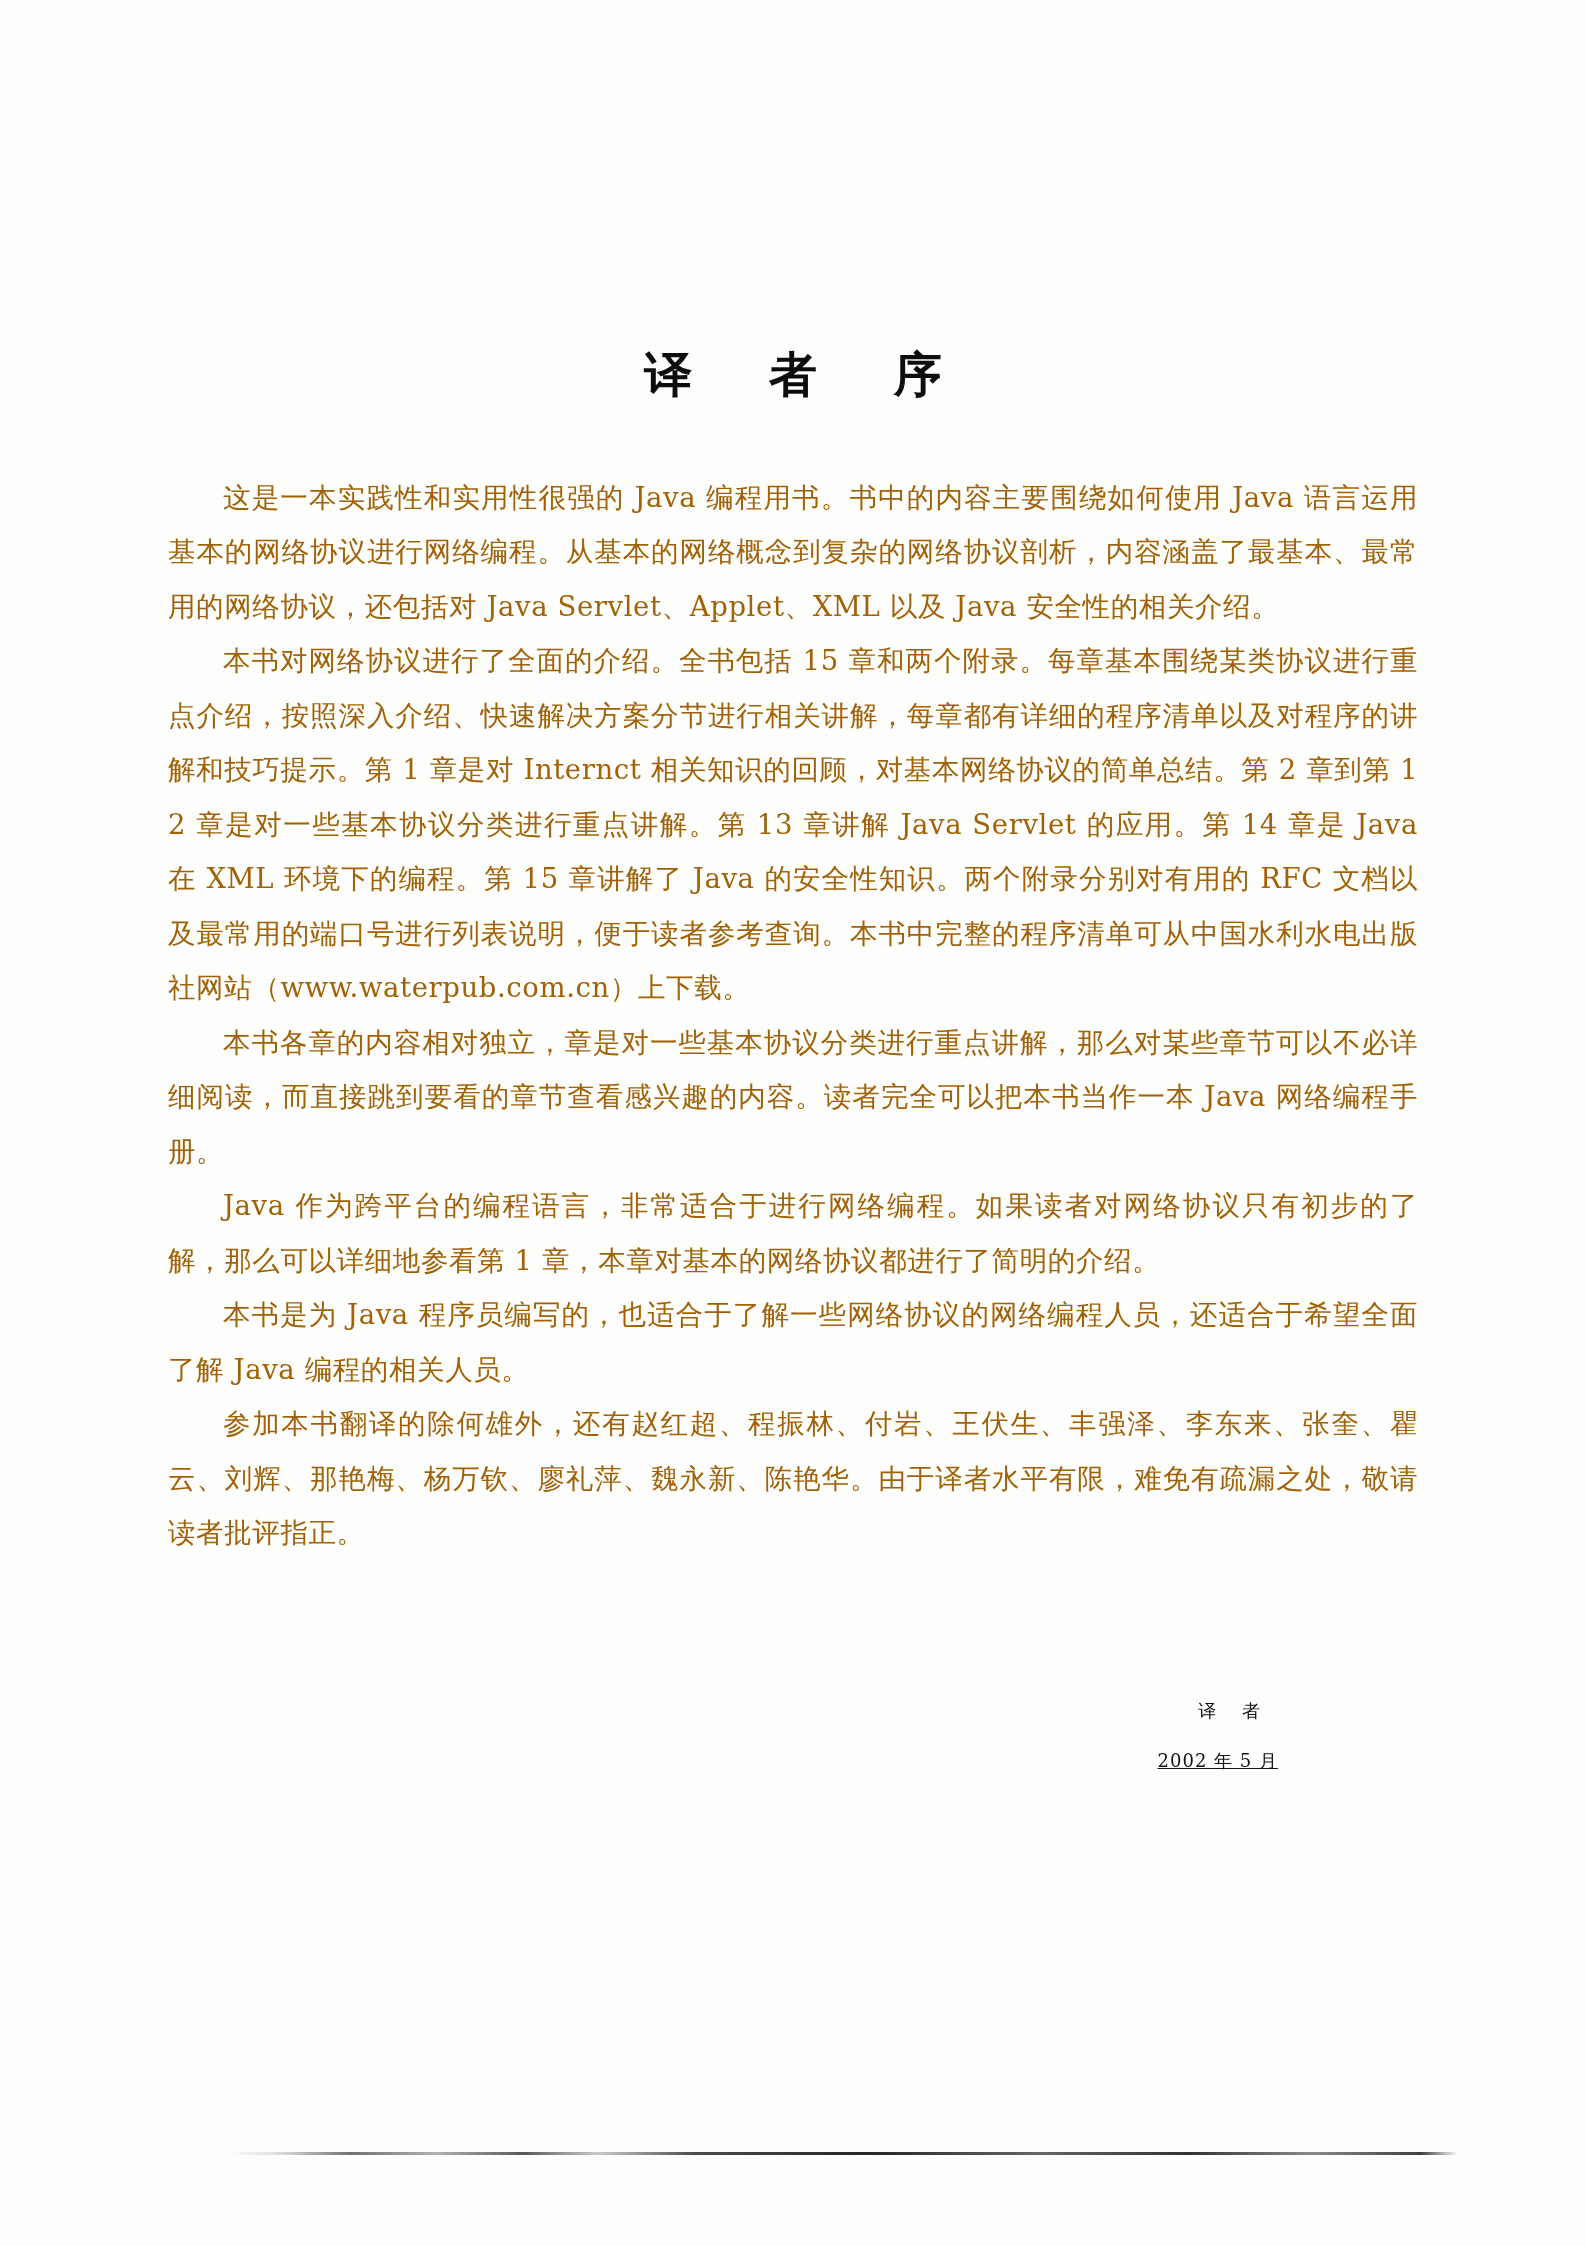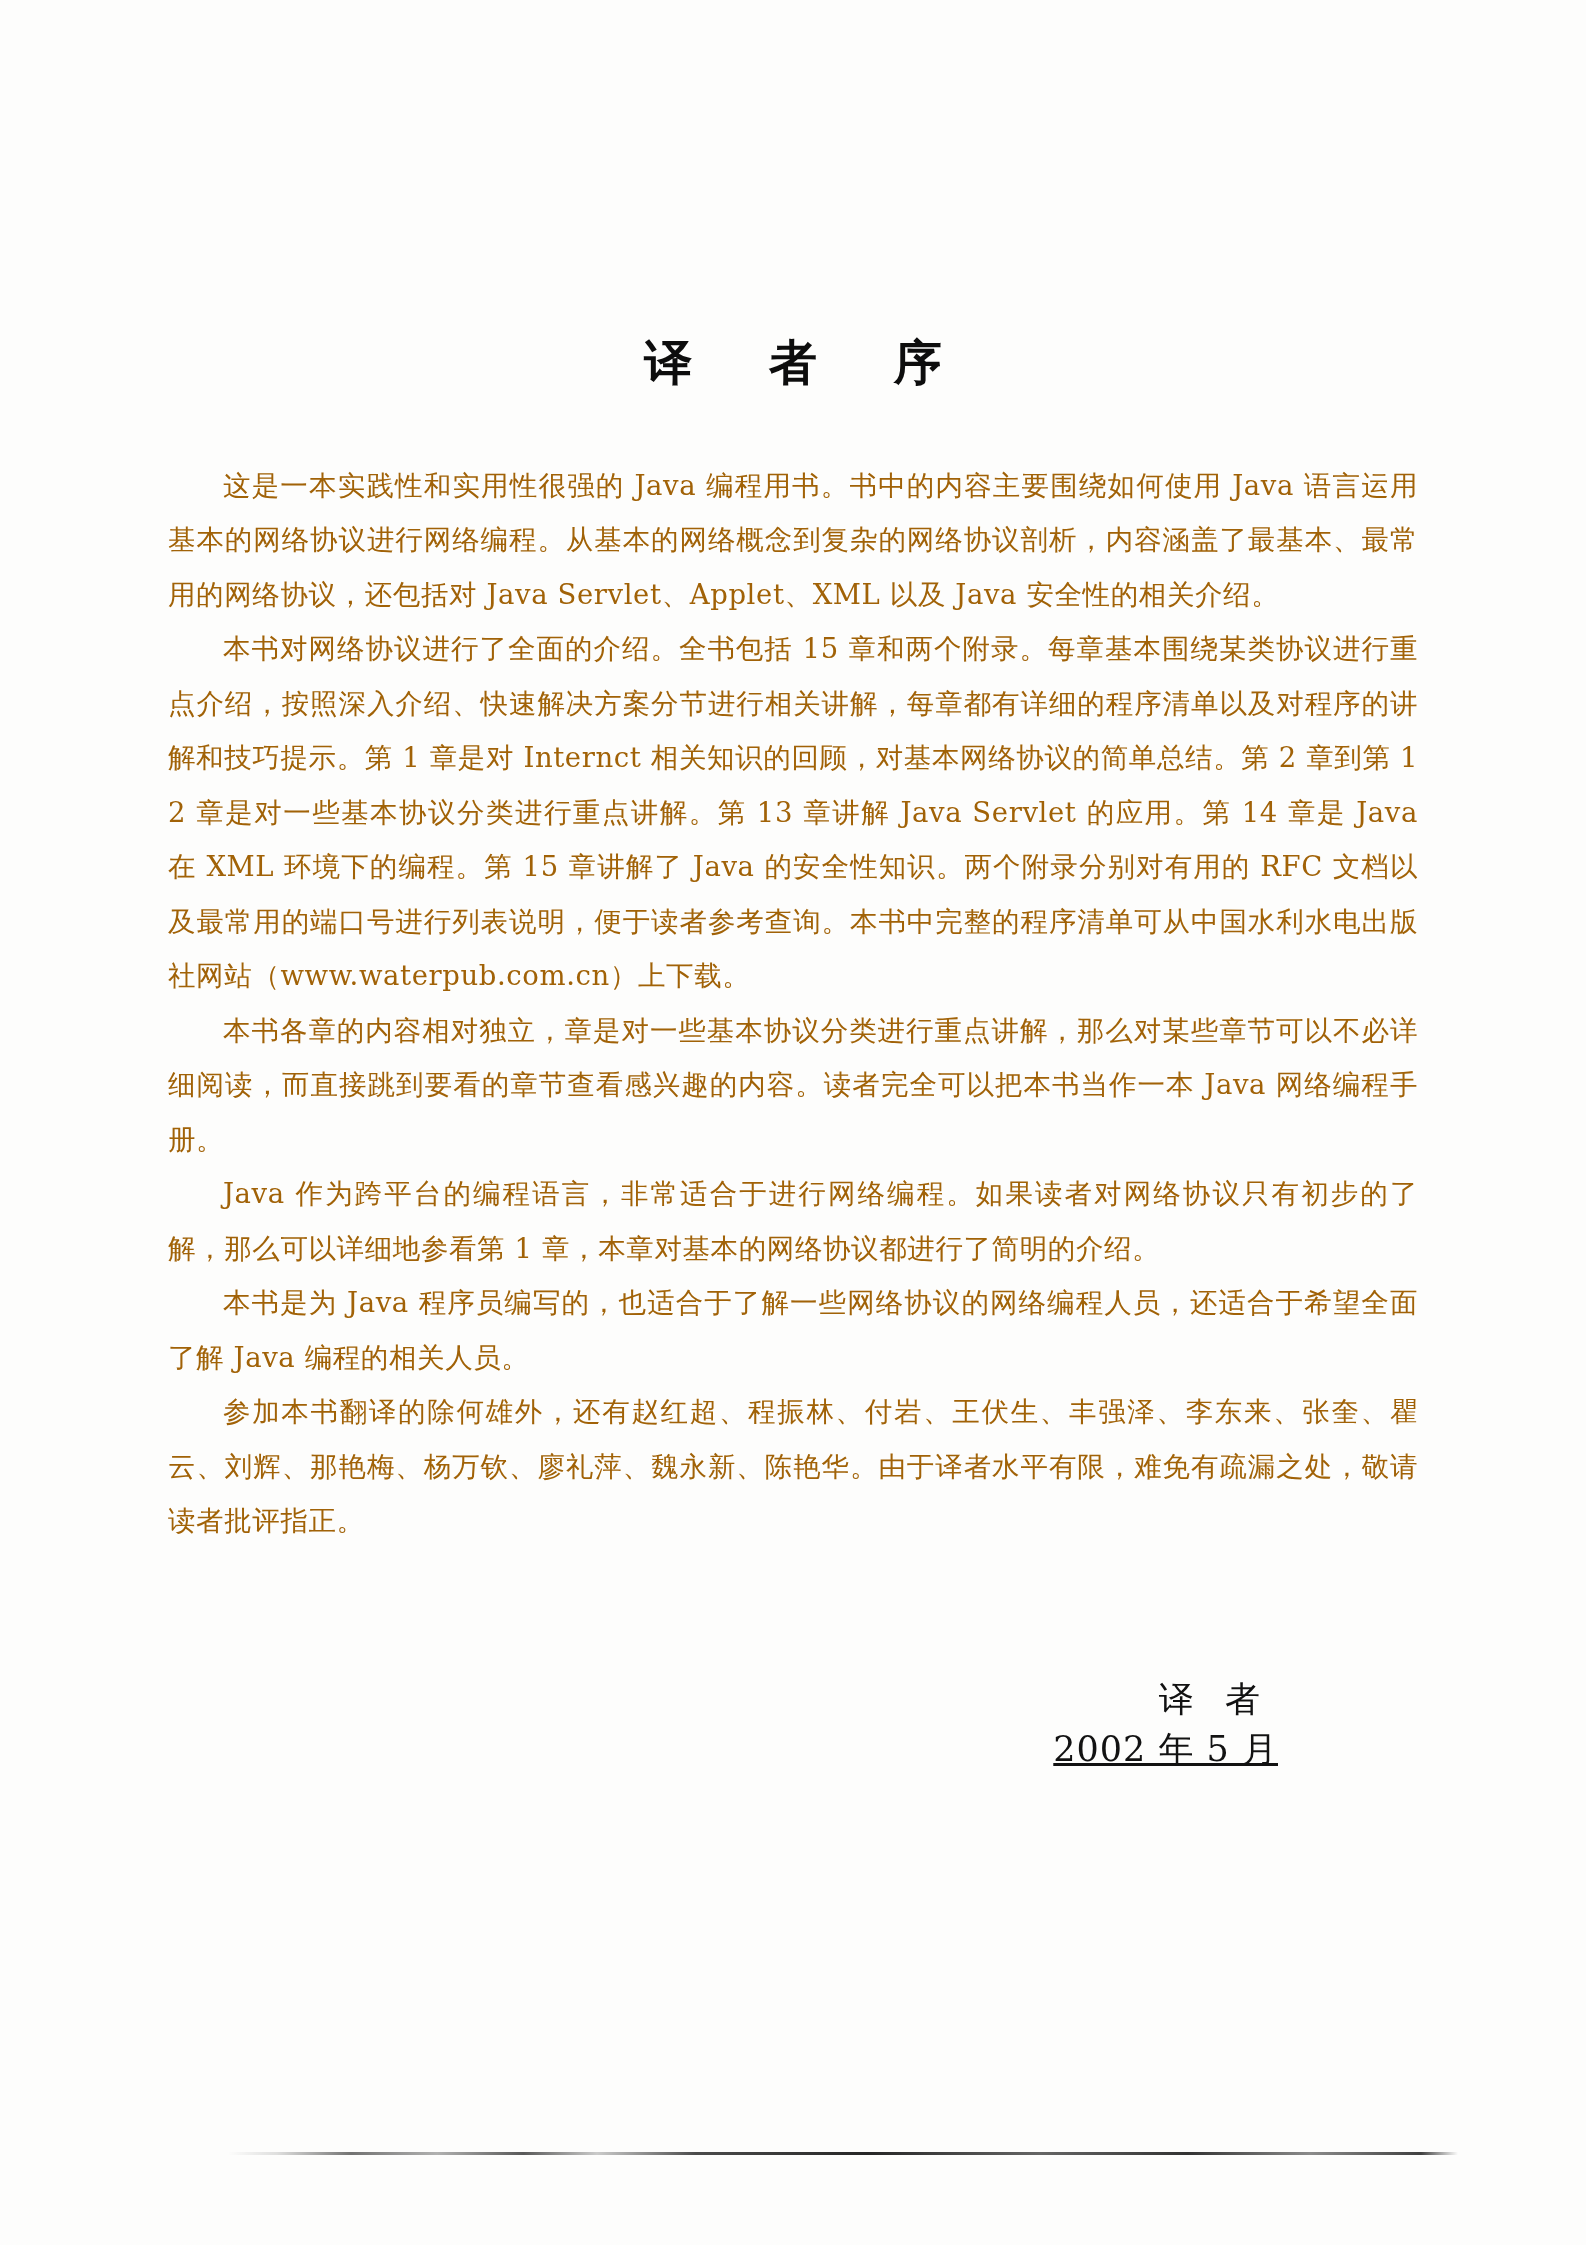--- a/index.html
+++ b/index.html
@@ -24,21 +24,21 @@
   .page::before {
     content: "";
     position: absolute;
     inset: 0;
     background: #fdfdfc;
     z-index: 0;
   }
   .content {
     position: absolute;
     left: 168px;
-    top: 4px;
+    top: 16px;
     width: 1250px;
     z-index: 2;
   }
   .page-title {
     margin: 0;
     padding-top: 330px;
     text-align: center;
     font-size: 48px;
     font-weight: 700;
     letter-spacing: 30px;
@@ -60,21 +60,21 @@
     text-indent: 2em;
     letter-spacing: 0.6px;
     font-family: "DejaVu Serif", "Liberation Serif", serif;
     color: #a16207;
     word-break: break-all;
   }
   .sign-block {
     margin-top: 126px;
     text-align: right;
     padding-right: 140px;
-    font-size: 35px;
+    font-size: 18px;
     line-height: 50px;
     font-family: "DejaVu Serif", "Liberation Serif", serif;
     color: #121212;
   }
   .sign-name {
     letter-spacing: 10px;
     padding-right: 8px;
   }
   .sign-date {
     letter-spacing: 1px;

